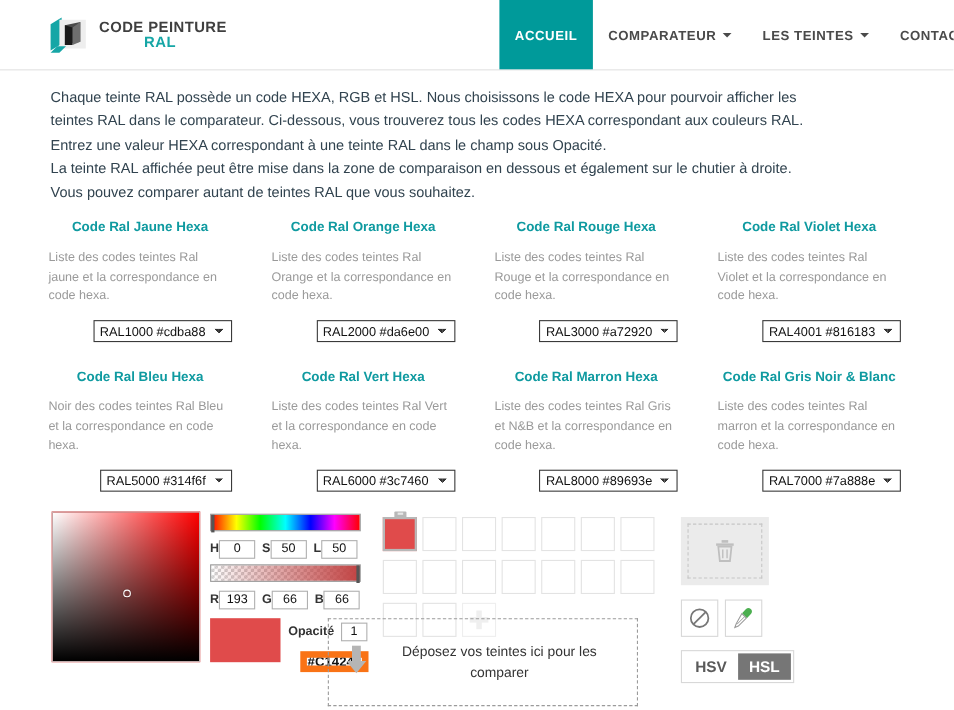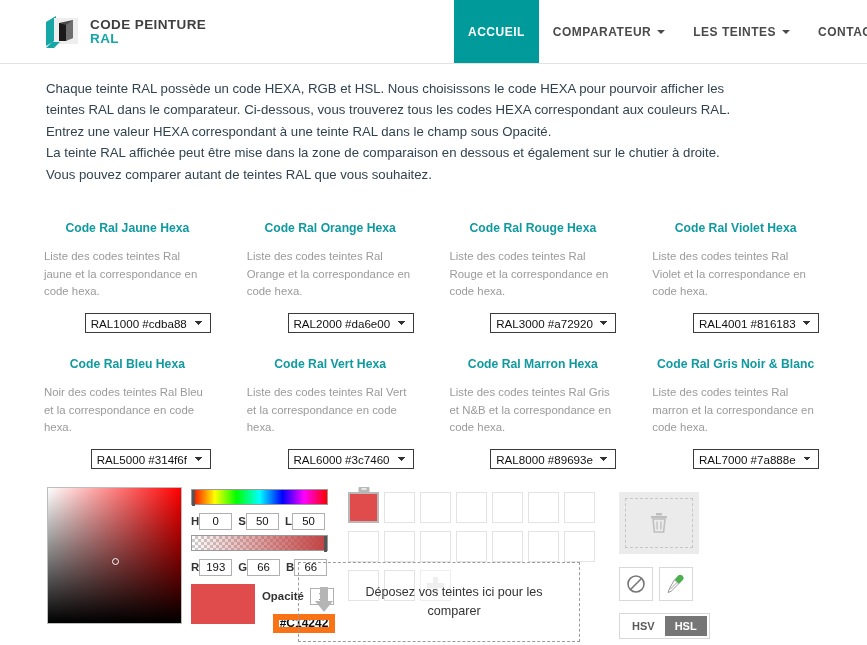--- a/index.html
+++ b/index.html
@@ -28,20 +28,21 @@
   }
   .logo-mark { width: 38px; height: 36px; position: relative; flex: 0 0 auto; }
   .logo-text { line-height: 1.02; }
   .logo-line1 {
     font-size: 13.5px; font-weight: bold; color: #3f3f3f;
     letter-spacing: 0.4px;
   }
   .logo-line2 {
     font-size: 13.5px; font-weight: bold; color: #16a6a6;
     letter-spacing: 0.4px;
+    margin-left: 41px;
   }
 
   .nav {
     position: absolute;
     left: 454px; top: 0; bottom: 0;
     display: flex; align-items: stretch;
   }
   .nav-item {
     display: flex; align-items: center;
     padding: 0 14px;
@@ -67,21 +68,21 @@
     padding: 14px 36px 0 46px;
     font-size: 13.2px;
     color: #31434f;
     line-height: 1.62;
     max-width: 800px;
   }
   .intro p { margin: 0; }
 
   
   .cat-grid {
-    margin-top: 36px;
+    margin-top: 14px;
     padding: 0 36px 0 44px;
     display: grid;
     grid-template-columns: repeat(4, 1fr);
     row-gap: 20px;
     column-gap: 0px;
     gap: 24px;
   }
   .cat-cell { padding-right: 12px; }
   .cat-title {
     text-align: center;
@@ -298,21 +299,21 @@
     cursor: pointer;
   }
   .mode-toggle {
     margin-top: 12px;
     display: inline-flex;
     border: 1px solid #d8d8d8;
     background: #fff;
     padding: 2px;
   }
   .mode-btn {
-    font-size: 11px; font-weight: bold;
+    font-size: 14px; font-weight: bold;
     padding: 4px 10px;
     color: #5a5a5a;
     cursor: pointer;
   }
   .mode-btn.sel { background: #767676; color: #ffffff; }
 
   
   .dropzone {
     position: absolute;
     left: 298px; top: 562px;

